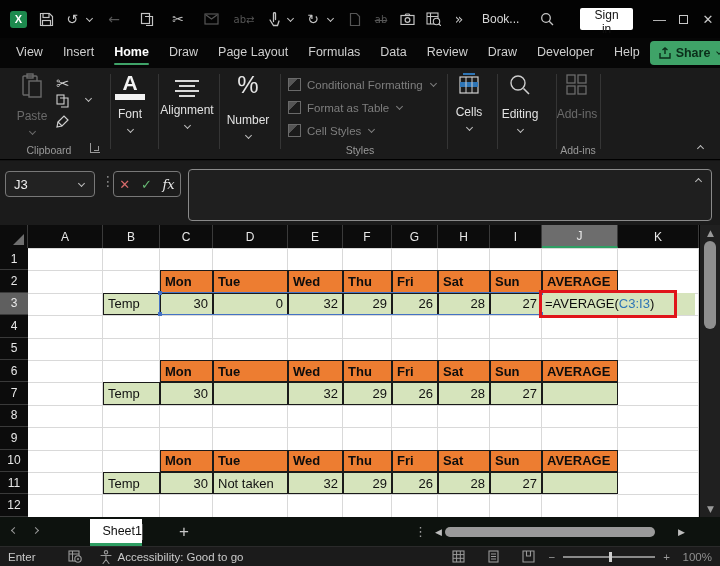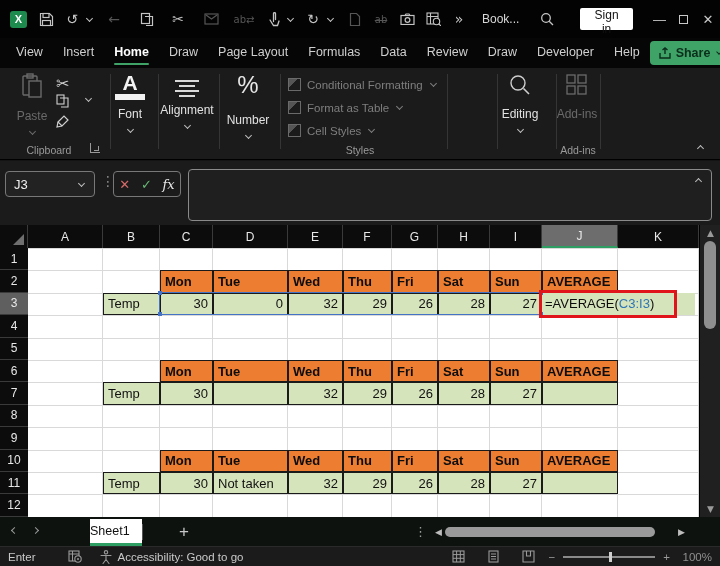--- a/index.html
+++ b/index.html
@@ -86,21 +86,21 @@
   #spill .ref { color:#2E75B6; }
 
   
   #vscroll { left:699px; top:225px; width:21px; height:292px; background:#202020; border-left:1px solid #000; }
   .varrow { position:absolute; left:0; width:21px; text-align:center; color:#9a9a9a; font-size:9px; font-family:"DejaVu Sans",sans-serif; }
   #vthumb { position:absolute; left:4px; top:16px; width:12px; height:88px; background:#8f8f8f; border-radius:6px; }
 
   
   #sheetbar { left:0; top:517px; width:720px; height:29px; background:#0d120e; display:flex; align-items:center; }
   .navchev { color:#9a9a9a; margin-left:12px; }
-  #sheet-tab { margin-left:50px; width:52px; height:27px; background:#fff; color:#111; font-size:12.5px; display:flex; align-items:center; justify-content:flex-start; border-bottom:3px solid #2f9e63; align-self:flex-end; }
+  #sheet-tab { margin-left:50px; width:52px; height:27px; background:#fff; color:#111; font-size:12.5px; display:flex; align-items:center; justify-content:flex-end; border-bottom:3px solid #2f9e63; align-self:flex-end; }
   #tab-sep { width:1px; height:16px; background:#555; }
   #add-sheet { color:#c8c8c8; font-size:17px; margin-left:36px; font-weight:300; }
   #sheet-dots { color:#9a9a9a; font-size:13px; margin-left:225px; font-family:"DejaVu Sans",sans-serif; }
   #hscroll { position:relative; margin-left:8px; width:250px; height:14px; display:flex; align-items:center; }
   #hthumb { position:absolute; left:10px; width:210px; height:10px; background:#9a9a9a; border-radius:5px; }
   .harrow { color:#bdbdbd; font-size:9px; font-family:"DejaVu Sans",sans-serif; }
   .harrow.r { margin-left:auto; }
 
   
   #statusbar { left:0; top:546px; width:720px; height:20px; background:#1b1b1b; border-top:1px solid #2a2a2a; display:flex; align-items:center; color:#c9c9c9; font-size:11.5px; }
@@ -279,20 +279,30 @@
         <span class="chev"></span>
     </div>
     <div class="sty-item" style="top:56px">
       <span class="sty-ico"></span>
       <span>Cell Styles</span>
         <span class="chev"></span>
     </div>
     <div class="glabel" style="left:330px; width:60px">Styles</div>
     <div class="gsep" style="left:447px"></div>
 
+    <div class="bigbtn" style="left:443px; width:52px">
+      <svg width="24" height="22" viewBox="0 0 24 22">
+          <rect x="3" y="4" width="18" height="16" fill="none" stroke="#cfcfcf" stroke-width="1.2"></rect>
+          <rect x="3" y="9" width="18" height="5" fill="#2E75B6"></rect>
+          <path d="M9 4v16M15 4v16" stroke="#cfcfcf" stroke-width="1"></path>
+          <path d="M6 1h12" stroke="#2E75B6" stroke-width="2"></path>
+        </svg>
+      <div class="blabel">Cells</div>
+      <span class="chev"></span>
+    </div>
     <div class="gsep" style="left:497px"></div>
 
     <div class="bigbtn" style="left:492px; width:56px">
       <svg width="24" height="24" viewBox="0 0 24 24">
           <circle cx="10" cy="10" r="7" fill="none" stroke="#cfcfcf" stroke-width="1.4"></circle>
           <path d="M15.5 15.5L21 21" stroke="#cfcfcf" stroke-width="1.6"></path>
         </svg>
       <div class="blabel">Editing</div>
       <span class="chev"></span>
     </div>

